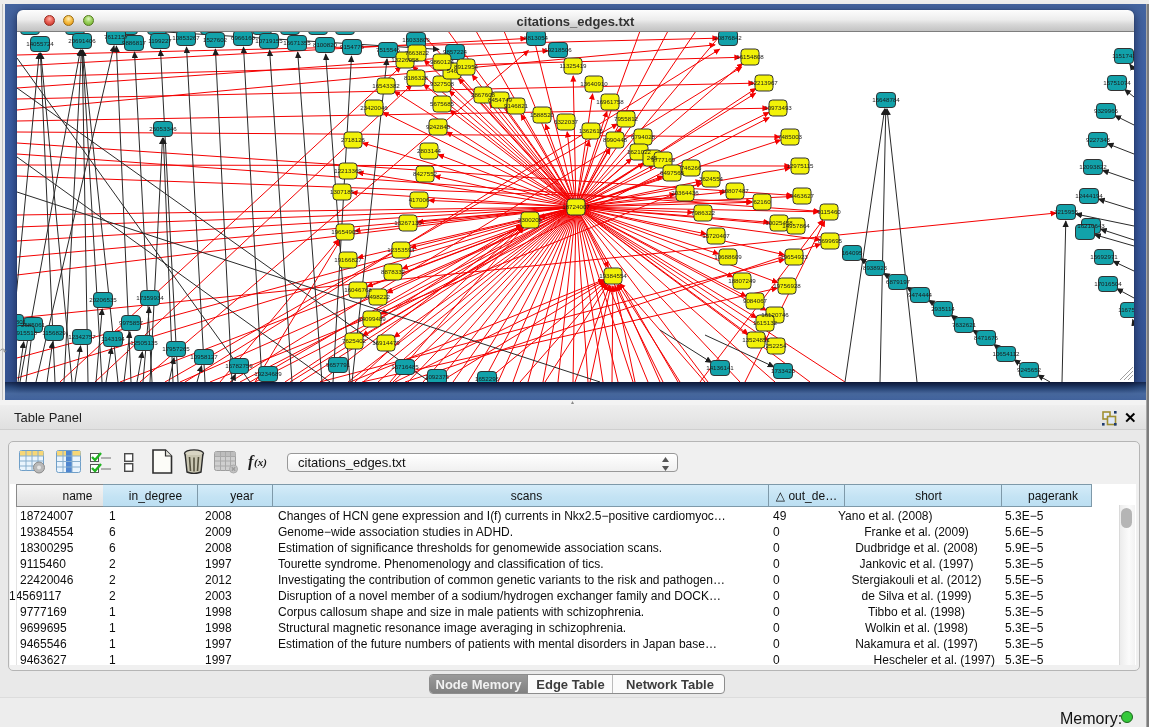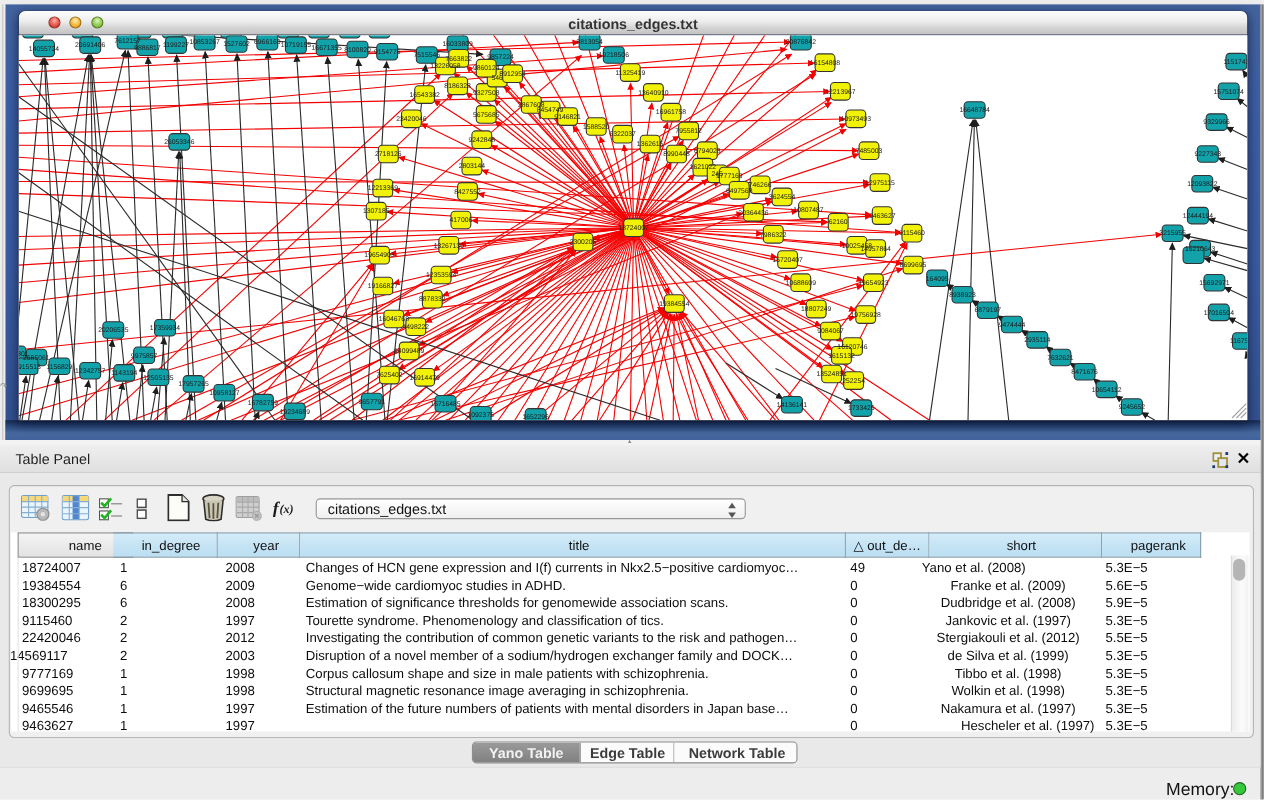--- a/index.html
+++ b/index.html
@@ -664,38 +664,38 @@
  <div class="abs" id="combo">citations_edges.txt
    <svg width="9" height="16" viewBox="0 0 9 16">
         <path d="M4.5 1 L8 6 L1 6 Z" fill="#555"></path>
         <path d="M4.5 15 L8 10 L1 10 Z" fill="#555"></path>
       </svg>
  </div>
  <div class="abs" id="tbl"></div>
  <div class="abs th" style="left:16px;width:105px;border-left:1px solid #8a8a8a;border-color:#8a8a8a;background:linear-gradient(180deg,#f4f4f4,#e2e2e2);text-indent:18px">name</div>
  <div class="abs th" style="left:103px;width:95px;text-indent:11px">in_degree</div>
  <div class="abs th" style="left:198px;width:75px;text-indent:14px">year</div>
- <div class="abs th" style="left:273px;width:496px;text-indent:12px">title</div>
+ <div class="abs th" style="left:273px;width:496px;text-indent:12px">scans</div>
  <div class="abs th" style="left:769px;width:76px">△ out_de…</div>
  <div class="abs th" style="left:845px;width:157px;text-indent:11px">short</div>
  <div class="abs th" style="left:1002px;width:90px;text-indent:13px">pagerank</div>
  <div class="row" style="top:508px">
       <span style="left:20px">18724007</span>
       <span style="left:109px">1</span>
       <span style="left:205px">2008</span>
       <span style="left:278px">Changes of HCN gene expression and I(f) currents in Nkx2.5−positive cardiomyoc…</span>
       <span style="left:773px">49</span>
       <span style="left:838px;width:157px;text-align:left">Yano et al. (2008)</span>
       <span style="left:1005px">5.3E−5</span>
     </div>
     <div class="row" style="top:524px">
       <span style="left:20px">19384554</span>
       <span style="left:109px">6</span>
       <span style="left:205px">2009</span>
-      <span style="left:278px">Genome−wide cardiomyoc studies in ADHD.</span>
+      <span style="left:278px">Genome−wide association studies in ADHD.</span>
       <span style="left:773px">0</span>
       <span style="left:838px;width:157px;text-align:center">Franke et al. (2009)</span>
       <span style="left:1005px">5.6E−5</span>
     </div>
     <div class="row" style="top:540px">
       <span style="left:20px">18300295</span>
       <span style="left:109px">6</span>
       <span style="left:205px">2008</span>
       <span style="left:278px">Estimation of significance thresholds for genomewide association scans.</span>
       <span style="left:773px">0</span>
@@ -761,19 +761,19 @@
       <span style="left:109px">1</span>
       <span style="left:205px">1997</span>
       <span style="left:773px">0</span>
       <span style="left:838px;width:157px;text-align:right">Hescheler et al. (1997)</span>
       <span style="left:1005px">5.3E−5</span>
     </div>
  <div class="abs" style="left:16px;top:507px;width:1px;height:158px;background:#e3e3e3"></div>
  <div class="abs" id="sbtrack"></div>
  <div class="abs" id="sbthumb"></div>
  <div class="abs" id="tabs">
-      <div class="seg" id="seg1">Yano Table</div>
+      <div class="seg" id="seg1">Node Memory</div>
       <div class="seg" id="seg2">Edge Table</div>
       <div class="seg" id="seg3">Network Table</div>
     </div>
  <div class="abs" id="statsep"></div>
  <div class="abs" id="mem">Memory: OK</div>
  <div class="abs" id="memdot"></div>
 </div>
 </body></html>

